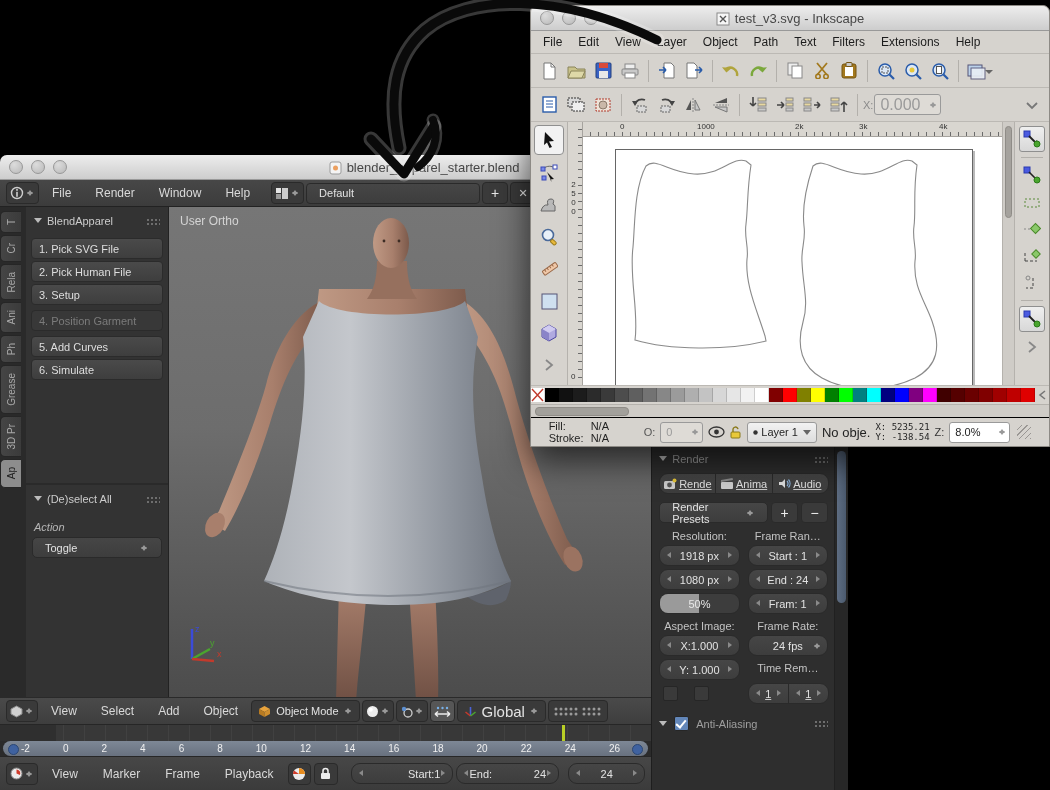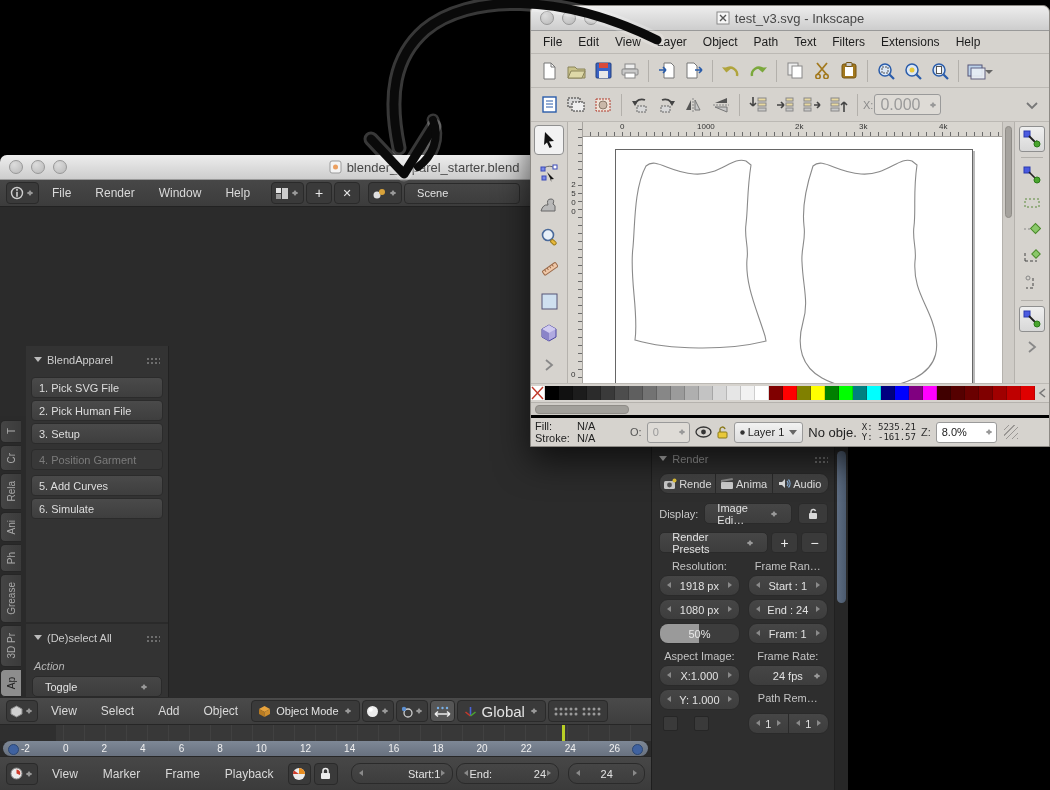--- a/index.html
+++ b/index.html
@@ -4,36 +4,36 @@
 <style>
   html,body{margin:0;padding:0;background:#000;}
   body{width:1050px;height:790px;position:relative;overflow:hidden;
        font-family:"Liberation Sans","DejaVu Sans",sans-serif;-webkit-font-smoothing:antialiased;}
   .win{position:absolute;box-shadow:0 14px 34px rgba(0,0,0,.65);}
   
   .titlebar{height:24px;background:linear-gradient(#ededed,#cdcdcd);border-bottom:1px solid #999;
             display:flex;align-items:center;position:relative;border-radius:7px 7px 0 0;}
   .lights{display:flex;gap:8px;margin-left:9px;z-index:2;}
   .light{width:12px;height:12px;border-radius:50%;background:radial-gradient(circle at 35% 30%,#dcdcdc,#b9b9b9);border:1px solid #989898;}
-  .title-text{position:absolute;left:0;right:0;text-align:center;font-size:13px;color:#474747;display:flex;justify-content:center;align-items:center;gap:5px;}
+  .title-text{position:absolute;left:0;right:0;text-align:center;font-size:13px;color:#474747;display:flex;justify-content:center;align-items:flex-end;gap:5px;}
   
   #blender{left:0;top:155px;width:848px;height:635px;background:#2b2b2b;border-radius:7px 7px 0 0;display:flex;flex-direction:column;}
   .bheader{height:26px;background:linear-gradient(#474747,#3c3c3c);border-bottom:1px solid #222;display:flex;align-items:center;padding:0 6px;gap:2px;flex:0 0 26px;}
   .bmenu{color:#d9d9d9;font-size:12px;padding:0 11px;}
   .bico-btn{height:20px;background:#3a3a3a;border:1px solid #2a2a2a;border-radius:4px;display:flex;align-items:center;padding:0 3px;gap:2px;}
   .updown{position:relative;width:9px;height:12px;display:inline-block;flex:0 0 9px;}
   .updown::before{content:"";position:absolute;left:1px;top:0;border:3.5px solid transparent;border-bottom:4px solid #999;}
   .updown::after{content:"";position:absolute;left:1px;bottom:0;border:3.5px solid transparent;border-top:4px solid #999;}
   .bfield{background:linear-gradient(#464646,#3d3d3d);border:1px solid #2a2a2a;border-radius:9px;color:#e2e2e2;
           font-size:11px;height:19px;display:flex;align-items:center;justify-content:center;position:relative;padding:0 12px;}
   .bfield.arrows::before{content:"";position:absolute;left:4px;top:6px;border:3.5px solid transparent;border-right:4px solid #8a8a8a;}
   .bfield.arrows::after{content:"";position:absolute;right:4px;top:6px;border:3.5px solid transparent;border-left:4px solid #8a8a8a;}
   .bbody{flex:1;display:flex;min-height:0;}
   .bleft{width:652px;display:flex;flex-direction:column;min-width:0;}
-  .bmain{flex:1;display:flex;min-height:0;align-items:flex-end;}
+  .bmain{flex:1;display:flex;min-height:0;}
   
   .tabcol{width:26px;background:#2a2a2a;display:flex;flex-direction:column;gap:2px;padding-top:4px;align-items:flex-start;}
   .ttab{width:20px;background:linear-gradient(90deg,#454545,#3b3b3b);border:1px solid #262626;border-right:none;border-radius:5px 0 0 5px;
         color:#a9a9a9;font-size:10px;display:flex;align-items:center;justify-content:center;padding:7px 0;}
   .ttab span{writing-mode:vertical-rl;transform:rotate(180deg);}
   .ttab.active{background:#8d8d8d;color:#1d1d1d;}
   .shelf{width:142px;background:#333;display:flex;flex-direction:column;font-size:11px;padding-top:6px;border-right:1px solid #222;}
   .phead{display:flex;align-items:center;gap:5px;color:#ccc;padding:2px 8px;}
   .tri{width:0;height:0;border:4px solid transparent;border-top:5px solid #bbb;margin-top:3px;}
   .grip{margin-left:auto;width:14px;height:7px;background-image:radial-gradient(#6e6e6e 1px,transparent 1.2px);background-size:4px 4px;}
@@ -56,21 +56,21 @@
   .tband{height:15px;margin:0 3px;background:linear-gradient(#7e8896,#68717f);border-radius:8px;position:relative;
          display:flex;align-items:center;justify-content:space-between;padding:0 28px 0 18px;flex:0 0 15px;}
   .tband span{color:#f0f0f0;font-size:10px;}
   .tdot{position:absolute;top:3px;width:9px;height:9px;border-radius:50%;background:#3f62a0;border:1px solid #2c4773;}
   .thead{height:33px;background:linear-gradient(#474747,#3b3b3b);border-top:1px solid #272727;display:flex;align-items:center;padding:0 6px;gap:3px;flex:0 0 33px;}
   
   .props{width:196px;background:#2e2e2e;border-left:1px solid #1e1e1e;position:relative;font-size:11px;color:#c9c9c9;overflow:hidden;}
   .pscroll{position:absolute;right:0;top:0;bottom:0;width:13px;background:#272727;border-left:1px solid #202020;}
   .pthumb{position:absolute;left:2px;right:2px;top:244px;height:152px;border-radius:5px;background:linear-gradient(90deg,#5e6d82,#4b5a6e);}
   .pcontent{position:absolute;left:0;right:13px;top:244px;padding:0 7px;}
-  .pjoin{display:flex;}
+  .pjoin{display:flex;text-decoration:underline;}
   .pjoin .bfield{flex:1;border-radius:0;margin-right:-1px;padding:0 2px;gap:2px;}
   .pjoin .bfield:first-child{border-radius:9px 0 0 9px;}
   .pjoin .bfield:last-child{border-radius:0 9px 9px 0;}
   .pgrid{display:grid;grid-template-columns:1fr 1fr;gap:3px 8px;margin-top:4px;}
   .plabel{color:#c3c3c3;text-align:center;padding-top:3px;}
   .slider{background:#3d3d3d;border:1px solid #2a2a2a;border-radius:9px;height:19px;position:relative;overflow:hidden;color:#e8e8e8;
           display:flex;align-items:center;justify-content:center;}
   .slider .fill{position:absolute;left:0;top:0;bottom:0;width:50%;background:#9a9a9a;}
   .slider span{position:relative;}
   .chk{width:13px;height:13px;background:#3a3a3a;border:1px solid #262626;border-radius:2px;display:inline-block;}
@@ -103,21 +103,21 @@
   .vscroll{width:11px;background:#cfccc7;border-left:1px solid #b5b2ad;position:relative;flex:0 0 11px;}
   .vsthumb{position:absolute;left:2px;right:2px;top:4px;height:90px;background:#a5a29d;border-radius:4px;border:1px solid #8f8c87;}
   .snapbar{width:34px;background:#d6d3ce;border-left:1px solid #b5b2ad;display:flex;flex-direction:column;align-items:center;padding-top:4px;gap:3px;flex:0 0 34px;}
   .sbtn{width:24px;height:24px;display:flex;align-items:center;justify-content:center;border-radius:3px;}
   .sbtn.pressed{background:linear-gradient(#efefef,#d8d8d8);border:1px solid #8f8f8f;}
   .hsep{width:22px;height:1px;background:#b3b0ab;margin:2px 0;}
   .palette{height:18px;display:flex;align-items:center;background:#d6d3ce;border-top:1px solid #bcb9b4;overflow:hidden;flex:0 0 18px;}
   .swatch{width:13px;height:14px;flex:0 0 13px;border-right:1px solid rgba(0,0,0,.15);}
   .hscrollrow{height:12px;background:#cfccc7;border-top:1px solid #b5b2ad;position:relative;flex:0 0 12px;}
   .hsthumb{position:absolute;left:4px;top:2px;width:92px;height:7px;background:#a2a09b;border-radius:4px;border:1px solid #8f8c87;}
-  .statusbar{height:28px;background:#d6d3ce;border-top:3px solid #000000;display:flex;align-items:center;font-size:11px;color:#1f1f1f;padding:0 4px;gap:5px;flex:0 0 28px;}
+  .statusbar{height:28px;background:#d6d3ce;border-top:1px solid #000000;display:flex;align-items:center;font-size:11px;color:#1f1f1f;padding:0 4px;gap:5px;flex:0 0 28px;justify-content:center;}
   .fsblock{display:grid;grid-template-columns:42px 34px;line-height:12px;font-size:11px;}
   .ispin{background:#ececec;border:1px solid #9a9a9a;border-radius:3px;height:19px;display:flex;align-items:center;padding:0 2px 0 5px;gap:3px;}
   .idd{background:linear-gradient(#f2f2f2,#ddd);border:1px solid #9a9a9a;border-radius:3px;height:19px;display:flex;align-items:center;padding:0 5px;gap:5px;}
   .ddcaret{width:0;height:0;border:4px solid transparent;border-top:5px solid #666;margin-top:4px;}
   .coords{font-family:"DejaVu Sans Mono",monospace;font-size:9px;line-height:10px;white-space:pre;}
   .rgrip{width:14px;height:14px;margin-left:2px;background:repeating-linear-gradient(135deg,transparent 0 3px,#9a9794 3px 4px);}
   
   #arrow{position:absolute;left:0;top:0;z-index:30;pointer-events:none;}
   .iklabel{font-size:11px;color:#1c1c1c;}
 </style>
@@ -152,20 +152,23 @@
     <span class="bmenu">Render</span>
     <span class="bmenu">Window</span>
     <span class="bmenu">Help</span>
     <div class="bico-btn" style="margin-left:8px;">
       <svg width="14" height="13">
           <rect x="1" y="1" width="5" height="5" fill="#e6e6e6"></rect>
           <rect x="1" y="7" width="5" height="5" fill="#9b9b9b"></rect>
           <rect x="7" y="1" width="6" height="11" fill="#cdcdcd"></rect>
         </svg>
       <span class="updown"></span>
+    </div>
+    <div class="bfield" style="width:148px;justify-content:flex-start;border-radius:4px;">
+      <span>Default</span>
     </div>
     <div class="bico-btn" style="width:18px;justify-content:center;color:#e8e8e8;font-size:14px;">
         <span>+</span>
       </div>
     <div class="bico-btn" style="width:18px;justify-content:center;color:#e8e8e8;font-size:11px;">
         <span>✕</span>
       </div>
     <div class="bico-btn" style="margin-left:6px;">
       <svg width="15" height="13">
           <circle cx="5" cy="8" r="3.5" fill="#e0e0e0"></circle>
@@ -460,33 +463,20 @@
             <span>Anima</span>
           </div>
           <div class="bfield">
             <svg width="12" height="11">
                 <path d="M0,4 H3 L6,1 V10 L3,7 H0 Z" fill="#e0e0e0"></path>
                 <path d="M8,3 a3.5,3.5 0 0 1 0,5 M9.5,1.5 a6,6 0 0 1 0,8" stroke="#8fb6e0" stroke-width="1.2" fill="none"></path>
               </svg>
             <span>Audio</span>
           </div>
         </div>
-        <div style="display:flex;align-items:center;gap:6px;margin-top:9px;">
-          <span>Display:</span>
-          <div class="bfield" style="flex:1;justify-content:flex-start;border-radius:5px;">
-            <span>Image Edi…</span>
-            <span class="updown" style="margin-left:auto;"></span>
-          </div>
-          <div class="bico-btn" style="width:22px;height:19px;justify-content:center;">
-            <svg width="11" height="12">
-                <rect x="1" y="5" width="8" height="6" rx="1" fill="#d8d8d8"></rect>
-                <path d="M3,5 V3.6 a2.3,2.3 0 0 1 4.5,-.5" fill="none" stroke="#d8d8d8" stroke-width="1.5"></path>
-              </svg>
-          </div>
-        </div>
         <div style="display:flex;gap:3px;margin-top:8px;align-items:center;">
           <div class="bfield" style="flex:1;justify-content:flex-start;border-radius:5px;">
             <span>Render Presets</span>
             <span class="updown" style="margin-left:auto;"></span>
           </div>
           <div class="bico-btn" style="width:19px;height:19px;justify-content:center;color:#eee;font-size:14px;">
               <span>+</span>
             </div>
           <div class="bico-btn" style="width:19px;height:19px;justify-content:center;color:#eee;font-size:14px;">
               <span>−</span>
@@ -519,33 +509,39 @@
           <div class="bfield arrows">
               <span>X:1.000</span>
             </div>
           <div class="bfield">
               <span>24 fps</span>
               <span class="updown" style="position:absolute;right:5px;"></span>
             </div>
           <div class="bfield arrows">
               <span>Y: 1.000</span>
             </div>
-          <div class="plabel">Path Rem…</div>
+          <div class="plabel">Time Rem…</div>
           <div style="display:flex;gap:16px;align-items:center;padding-left:4px;">
             <span class="chk"></span>
             <span class="chk"></span>
           </div>
           <div class="pjoin">
             <div class="bfield arrows">
                 <span>1</span>
               </div>
             <div class="bfield arrows">
                 <span>1</span>
               </div>
           </div>
+        </div>
+        <div class="phead" style="padding:12px 0 2px;color:#9f9f9f;gap:7px;">
+          <span class="tri"></span>
+          <span class="chk on"></span>
+          <span>Anti-Aliasing</span>
+          <span class="grip"></span>
         </div>
 
       </div>
       <div class="pscroll">
           <div class="pthumb"></div>
         </div>
     </div>
   </div>
 </div>
 
@@ -995,21 +991,21 @@
     <div class="idd">
       <span style="display:flex;align-items:center;gap:3px;">
           <svg width="5" height="5">
             <circle cx="2.5" cy="2.5" r="2.2" fill="#333"></circle>
           </svg>
           <span>Layer 1</span>
         </span>
       <span class="ddcaret"></span>
     </div>
     <span style="font-size:13px;color:#222;">No obje.</span>
-    <div class="coords"><span>X: 5235.21</span><br><span>Y: -161.57</span></div>
+    <div class="coords"><span>X: 5235.21</span><br><span>Y: -138.54</span></div>
     <span style="color:#333;">Z:</span>
     <div class="ispin" style="width:52px;background:#fff;color:#222;">
       <span>8.0%</span>
       <span class="updown" style="margin-left:auto;"></span>
     </div>
     <div class="rgrip"></div>
   </div>
 </div>
 
 <svg id="arrow" width="720" height="210">

